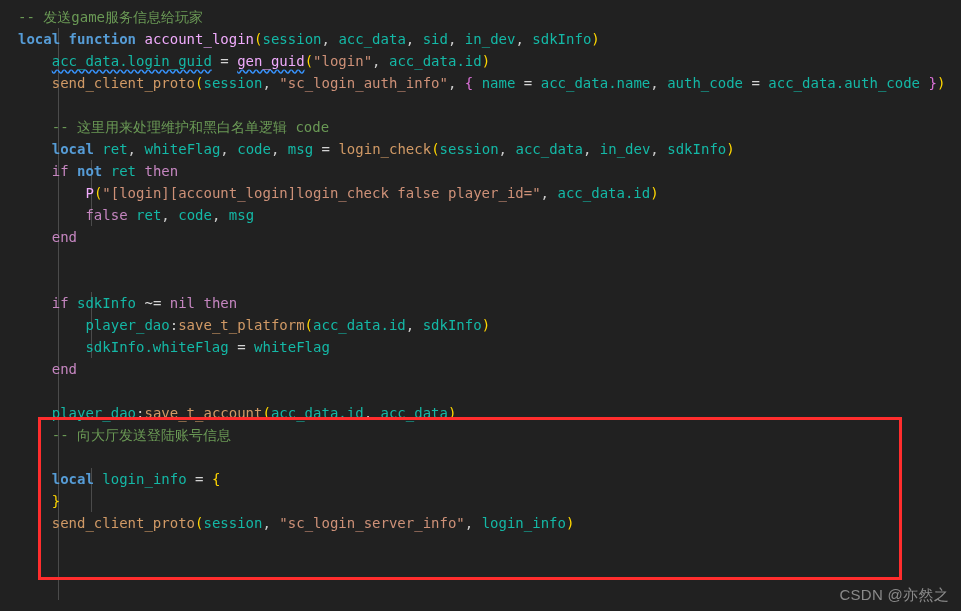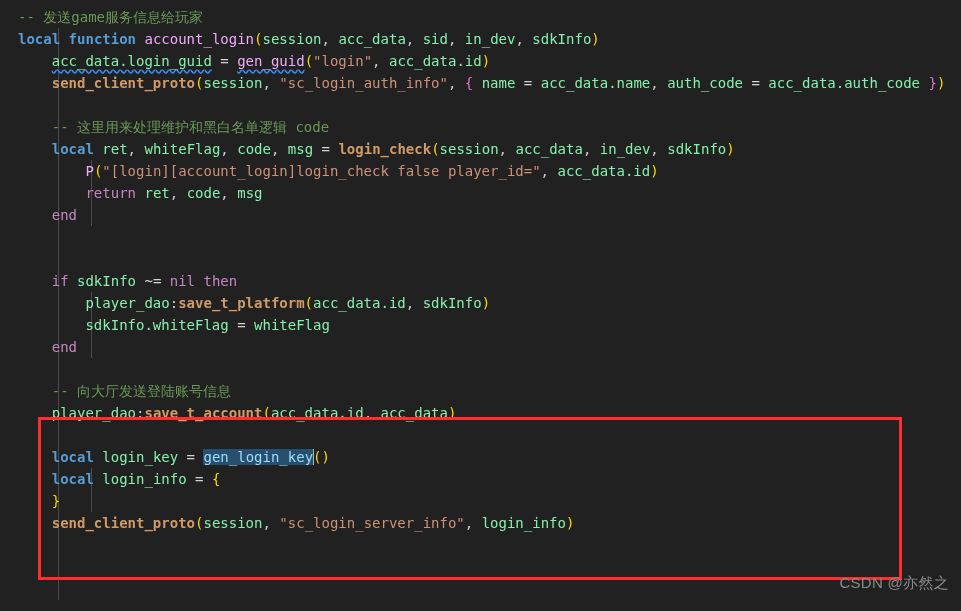--- a/index.html
+++ b/index.html
@@ -36,27 +36,27 @@
   .guide {
     position: absolute;
     width: 1px;
     background: #4b4b4b;
   }
 
   
   .kw      { color: #c586c0; }   
   .kw2     { color: #569cd6; font-weight: bold; }   
   .fn      { color: #f0abfc; }   
-  .var     { color: #86efac; }   
+  .var     { color: #14b8a6; }   
   .str     { color: #ce9178; }   
   .cmt     { color: #6a9955; }   
   .punc    { color: #cccccc; }   
   .par1    { color: #ffd700; }   
   .par2    { color: #da70d6; }
-  .mod     { color: #d19a66; font-weight: bold; }   
+  .mod     { color: #d19a66; }   
   .op      { color: #d4d4d4; }
 
   
   .squig {
     text-decoration: underline wavy #3794ff;
     text-decoration-skip-ink: none;
     text-underline-offset: 3px;
   }
 
   
@@ -77,21 +77,21 @@
   #redbox {
     position: absolute;
     border: 3px solid #ff2d2d;
     pointer-events: none;
     box-sizing: border-box;
   }
 
   #watermark {
     position: absolute;
     right: 12px;
-    bottom: 17px;
+    bottom: 5px;
     color: #8a8a8a;
     font-family: "Liberation Sans", "DejaVu Sans", sans-serif;
     font-size: 15px;
     letter-spacing: .3px;
   }
 </style>
 </head>
 <body>
 
 <div id="editor" style="background: rgb(33, 33, 33);">
@@ -110,48 +110,48 @@
     <div class="line">    <span class="var squig">acc_data.login_guid</span> <span class="op">=</span> <span class="fn squig">gen_guid</span><span class="par1">(</span><span class="str">"login"</span><span class="punc">,</span> <span class="var">acc_data.id</span><span class="par1">)</span></div>
 
     <div class="line">    <span class="mod">send_client_proto</span><span class="par1">(</span><span class="var">session</span><span class="punc">,</span> <span class="str">"sc_login_auth_info"</span><span class="punc">,</span> <span class="par2">{</span> <span class="var">name</span> <span class="op">=</span> <span class="var">acc_data.name</span><span class="punc">,</span> <span class="var">auth_code</span> <span class="op">=</span> <span class="var">acc_data.auth_code</span> <span class="par2">}</span><span class="par1">)</span></div>
 
     <div class="line"> </div>
 
     <div class="line">    <span class="cmt">-- 这里用来处理维护和黑白名单逻辑 code</span></div>
 
     <div class="line">    <span class="kw2">local</span> <span class="var">ret</span><span class="punc">,</span> <span class="var">whiteFlag</span><span class="punc">,</span> <span class="var">code</span><span class="punc">,</span> <span class="var">msg</span> <span class="op">=</span> <span class="mod">login_check</span><span class="par1">(</span><span class="var">session</span><span class="punc">,</span> <span class="var">acc_data</span><span class="punc">,</span> <span class="var">in_dev</span><span class="punc">,</span> <span class="var">sdkInfo</span><span class="par1">)</span></div>
 
+    <div class="line">    <span class="kw">if</span> <span class="kw2">not</span> <span class="var">ret</span> <span class="kw">then</span></div>
 
     <div class="line">        <span class="fn">P</span><span class="par1">(</span><span class="str">"[login][account_login]login_check false player_id="</span><span class="punc">,</span> <span class="var">acc_data.id</span><span class="par1">)</span></div>
 
-    <div class="line">        <span class="kw">return</span> <span class="var">ret</span><span class="punc">,</span> <span class="var">code</span><span class="punc">,</span> <span class="var">msg</span></div>
+    <div class="line">        <span class="kw">false</span> <span class="var">ret</span><span class="punc">,</span> <span class="var">code</span><span class="punc">,</span> <span class="var">msg</span></div>
 
     <div class="line">    <span class="kw">end</span></div>
 
     <div class="line"> </div>
     <div class="line"> </div>
 
 
     <div class="line">    <span class="kw">if</span> <span class="var">sdkInfo</span> <span class="op">~=</span> <span class="kw">nil</span> <span class="kw">then</span></div>
 
     <div class="line">        <span class="var">player_dao</span><span class="punc">:</span><span class="mod">save_t_platform</span><span class="par1">(</span><span class="var">acc_data.id</span><span class="punc">,</span> <span class="var">sdkInfo</span><span class="par1">)</span></div>
 
     <div class="line">        <span class="var">sdkInfo.whiteFlag</span> <span class="op">=</span> <span class="var">whiteFlag</span></div>
 
     <div class="line">    <span class="kw">end</span></div>
 
     <div class="line"> </div>
 
+    <div class="line">    <span class="var">player_dao</span><span class="punc">:</span><span class="mod">save_t_account</span><span class="par1">(</span><span class="var">acc_data.id</span><span class="punc">,</span> <span class="var">acc_data</span><span class="par1">)</span></div>
+
     <div class="line">    <span class="cmt">-- 向大厅发送登陆账号信息</span></div>
-
-    <div class="line">    <span class="var">player_dao</span><span class="punc">:</span><span class="mod">save_t_account</span><span class="par1">(</span><span class="var">acc_data.id</span><span class="punc">,</span> <span class="var">acc_data</span><span class="par1">)</span></div>
 
     <div class="line"> </div>
 
-    <div class="line">    <span class="kw2">local</span> <span class="var">login_key</span> <span class="op">=</span> <span class="sel" style="background: rgb(38, 80, 110);">gen_login_key</span><span class="caret"></span><span class="par1">()</span></div>
 
     <div class="line">    <span class="kw2">local</span> <span class="var">login_info</span> <span class="op">=</span> <span class="par1">{</span></div>
 
 
 
     <div class="line">    <span class="par1">}</span></div>
 
     <div class="line">    <span class="mod">send_client_proto</span><span class="par1">(</span><span class="var">session</span><span class="punc">,</span> <span class="str">"sc_login_server_info"</span><span class="punc">,</span> <span class="var">login_info</span><span class="par1">)</span></div>
 
   </div>

